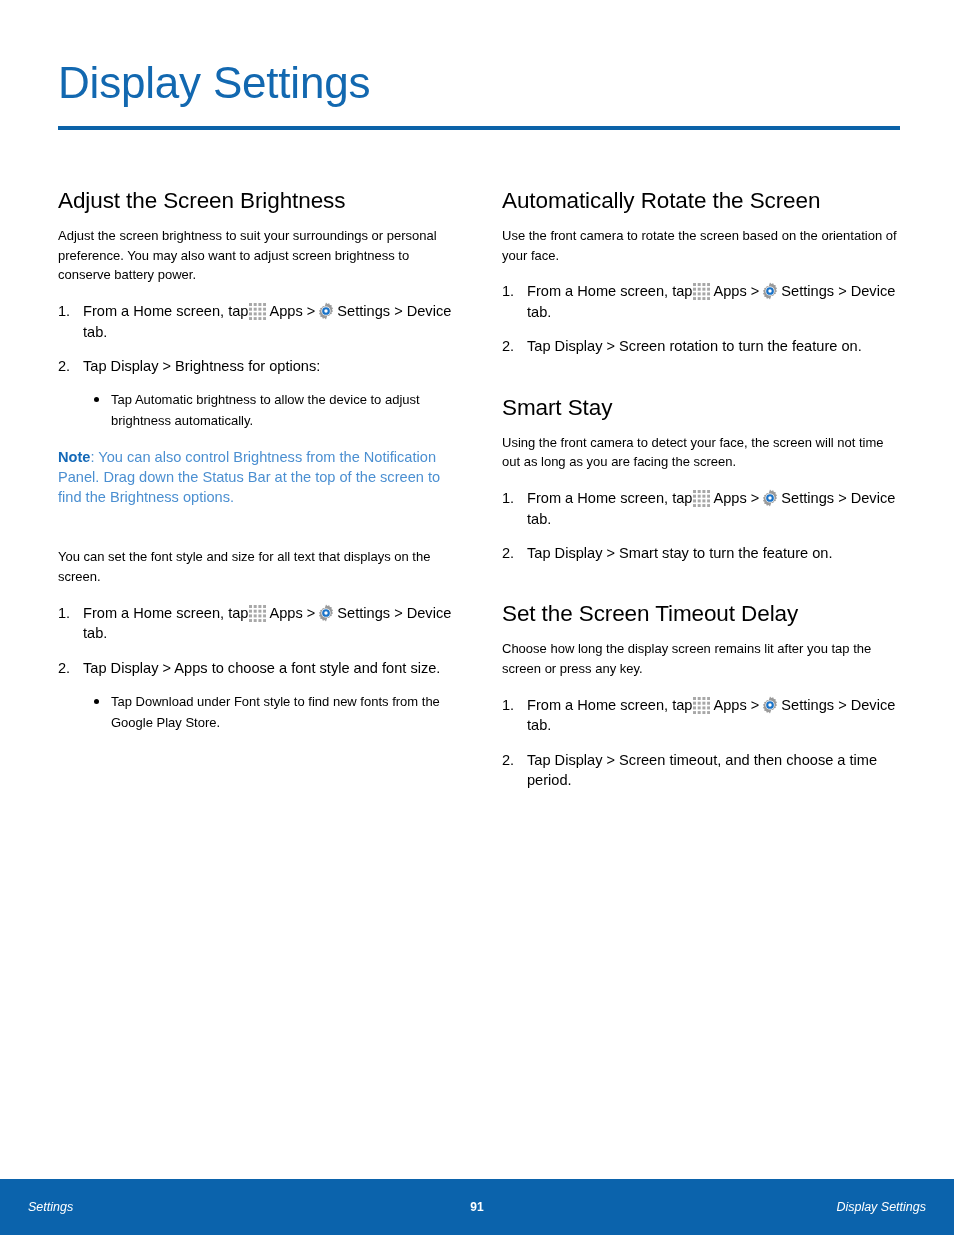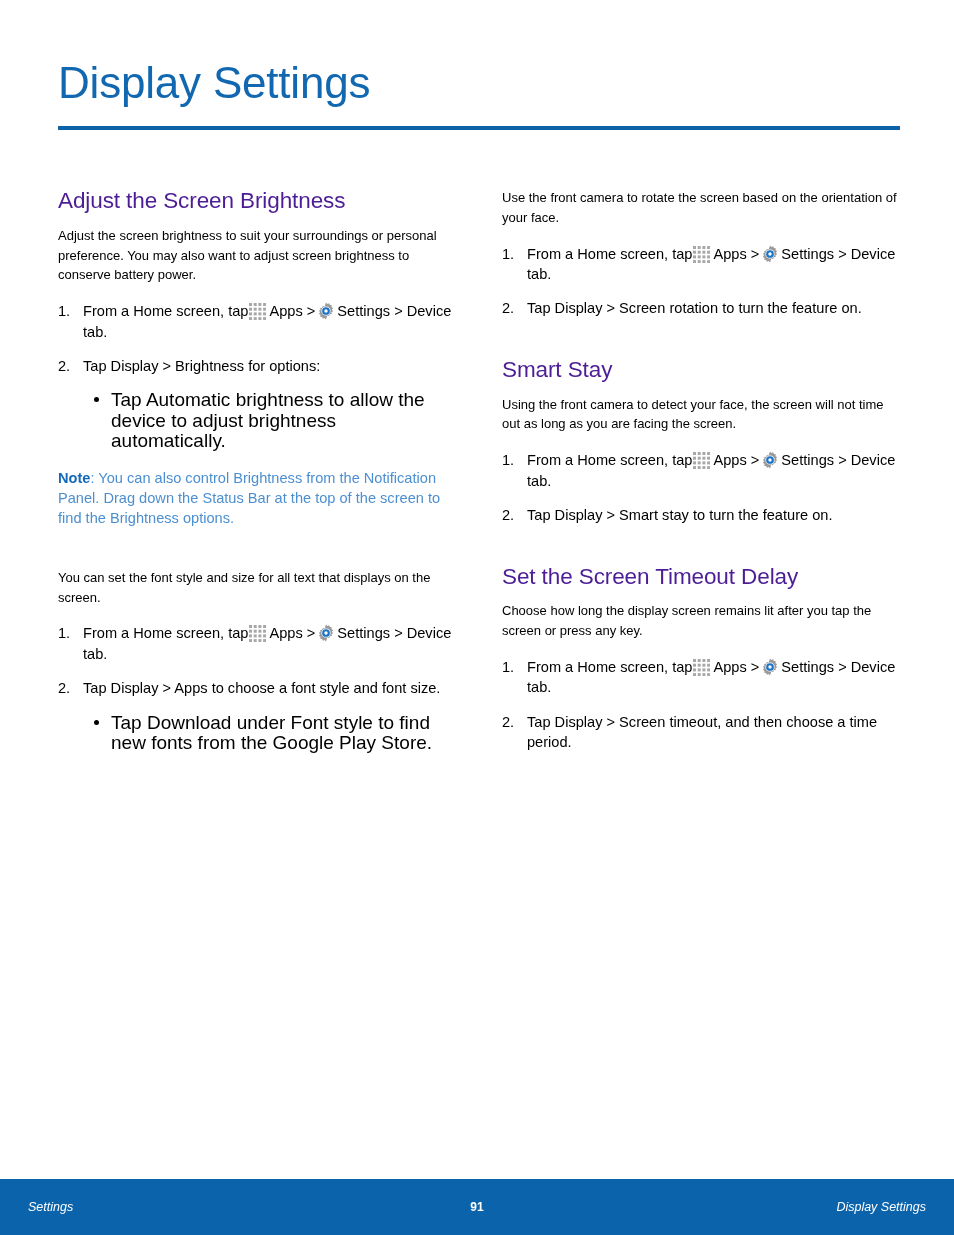--- a/index.html
+++ b/index.html
@@ -52,21 +52,21 @@
     display: flex;
     gap: 47px;
   }
   .col {
     width: 397px;
   }
 
   h2.section-heading {
     font-size: 22.5px;
     font-weight: normal;
-    color: #4c1d95;
+    color: #000000;
     margin: 0 0 12px 0;
     line-height: 1.15;
     letter-spacing: -0.1px;
   }
   .col .block + .block h2.section-heading {
     margin-top: 0;
   }
 
   p.para {
     font-size: 13px;
@@ -108,21 +108,21 @@
   
   ul.bullets {
     list-style: none;
     margin: 14px 0 0 0;
     padding: 0;
   }
   ul.bullets > li {
     position: relative;
     padding-left: 17px;
     margin-left: 11px;
-    font-size: 19px;
+    font-size: 13px;
     line-height: 20.4px;
     margin-bottom: 14px;
   }
   ul.bullets > li:last-child {
     margin-bottom: 0;
   }
   ul.bullets > li > .dot {
     position: absolute;
     left: 0;
     top: 7px;
@@ -325,20 +325,21 @@
             </ul>
           </li>
         </ol>
       </div>
 
     </div>
 
     <div class="col">
 
       <div class="block">
+        <h2 class="section-heading">Automatically Rotate the Screen</h2>
         <p class="para">Use the front camera to rotate the screen based on the orientation of your face.</p>
 
         <ol class="steps">
           <li>
             <span class="num">1.</span><span>From a Home screen, tap</span><span class="icon apps-icon">
               <svg viewBox="0 0 17 17" width="17" height="17" aria-hidden="true">
                 <g fill="#a8a8a8">
                   <rect x="0" y="0" width="3" height="3"></rect>
                     <rect x="4.7" y="0" width="3" height="3"></rect>
                     <rect x="9.4" y="0" width="3" height="3"></rect>

